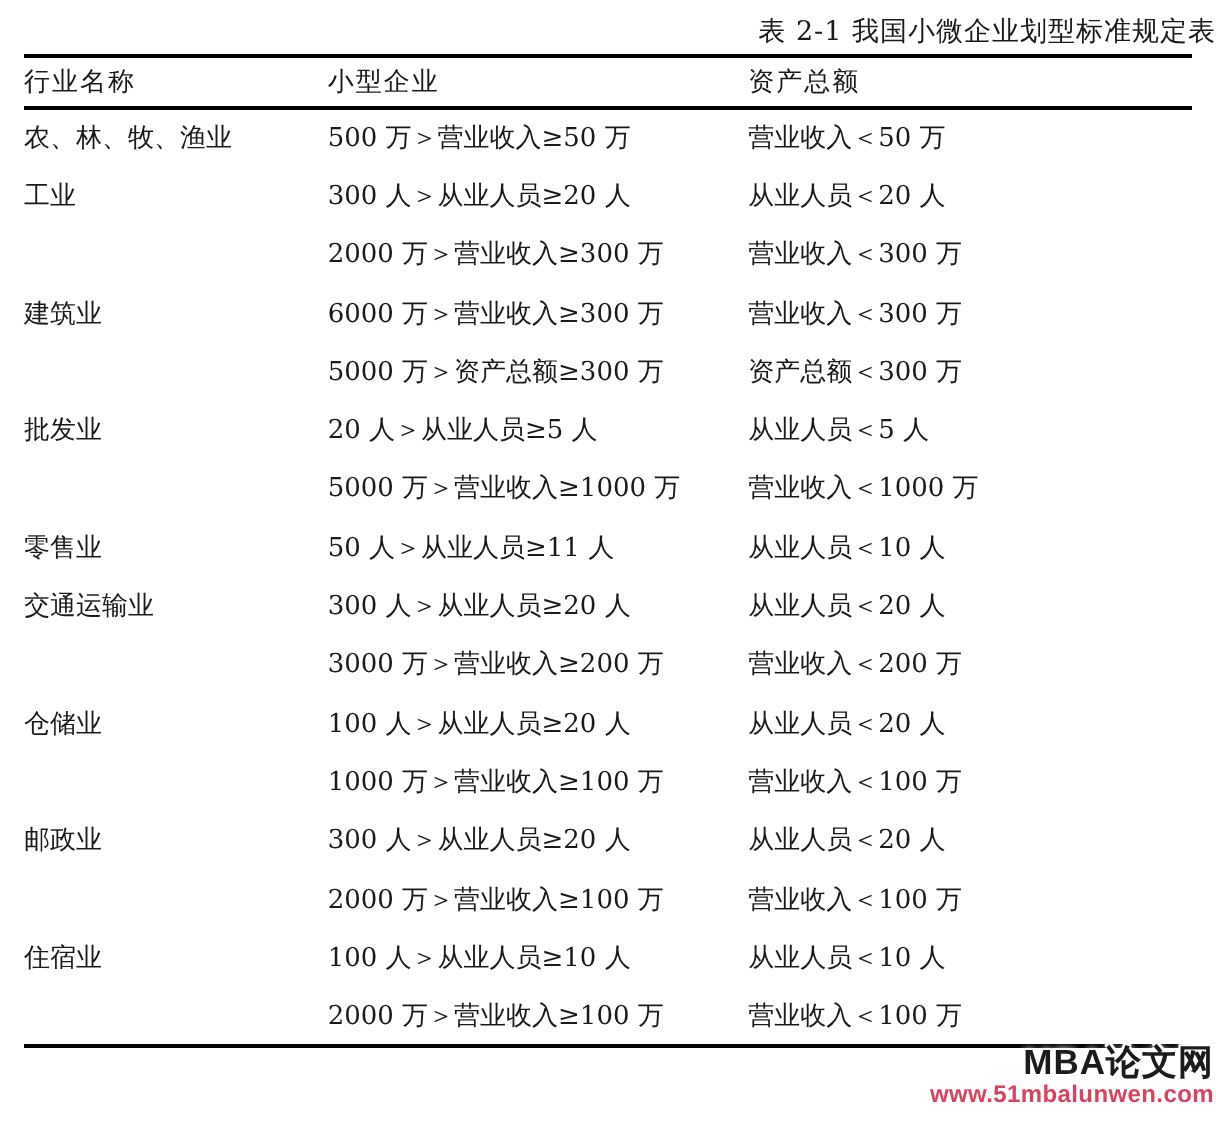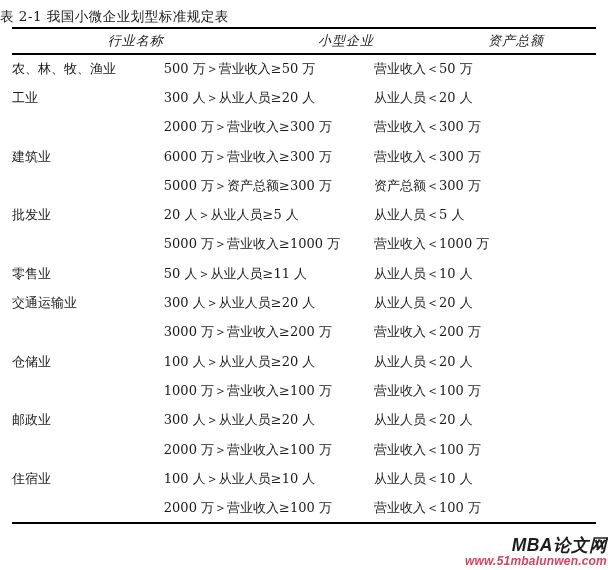--- a/index.html
+++ b/index.html
@@ -9,21 +9,21 @@
   body {
     width: 608px;
     height: 570px;
     background: #ffffff;
     position: relative;
     overflow: hidden;
     font-family: "DejaVu Serif", "Liberation Serif", serif;
     color: #1a1a1a;
   }
   .doc-title {
-    text-align: left;
+    text-align: right;
     font-size: 13.5px;
     padding-top: 7px;
     height: 20px;
     line-height: 18px;
     letter-spacing: 0.5px;
   }
   table.std-table {
     border-collapse: collapse;
     table-layout: fixed;
     margin-left: 12px;
@@ -31,46 +31,44 @@
     border-top: 2.5px solid #000;
     border-bottom: 2.5px solid #000;
   }
   thead tr {
     height: 26px;
     border-bottom: 2.5px solid #000;
   }
   th {
     font-weight: normal;
     font-size: 13px;
-    text-align: right;
+    text-align: left;
     padding: 0;
     letter-spacing: 1px;
-    font-style: italic;
   }
   tbody tr {
     height: 29.3px;
   }
   td {
     font-size: 13px;
     text-align: left;
     padding: 0;
     white-space: nowrap;
     overflow: visible;
   }
   col.c1 { width: 26%; }
   col.c2 { width: 36%; }
   col.c3 { width: 38%; }
   th:nth-child(3), td:nth-child(3) { padding-right: 52px; }
   .watermark {
     position: absolute;
     right: 1px;
-    bottom: 2px;
+    bottom: 16px;
     text-align: right;
     font-family: "Liberation Sans", "DejaVu Sans", sans-serif;
-    font-style: italic;
     line-height: 1.05;
   }
   .wm-name {
     font-size: 17.5px;
     font-weight: bold;
     letter-spacing: 0.5px;
     text-shadow: -1px -1px 0 #fff, 1px -1px 0 #fff, -1px 1px 0 #fff,
                   1px 1px 0 #fff, 0 0 3px #fff, 0 0 5px #fff;
   }
   .wm-url {

